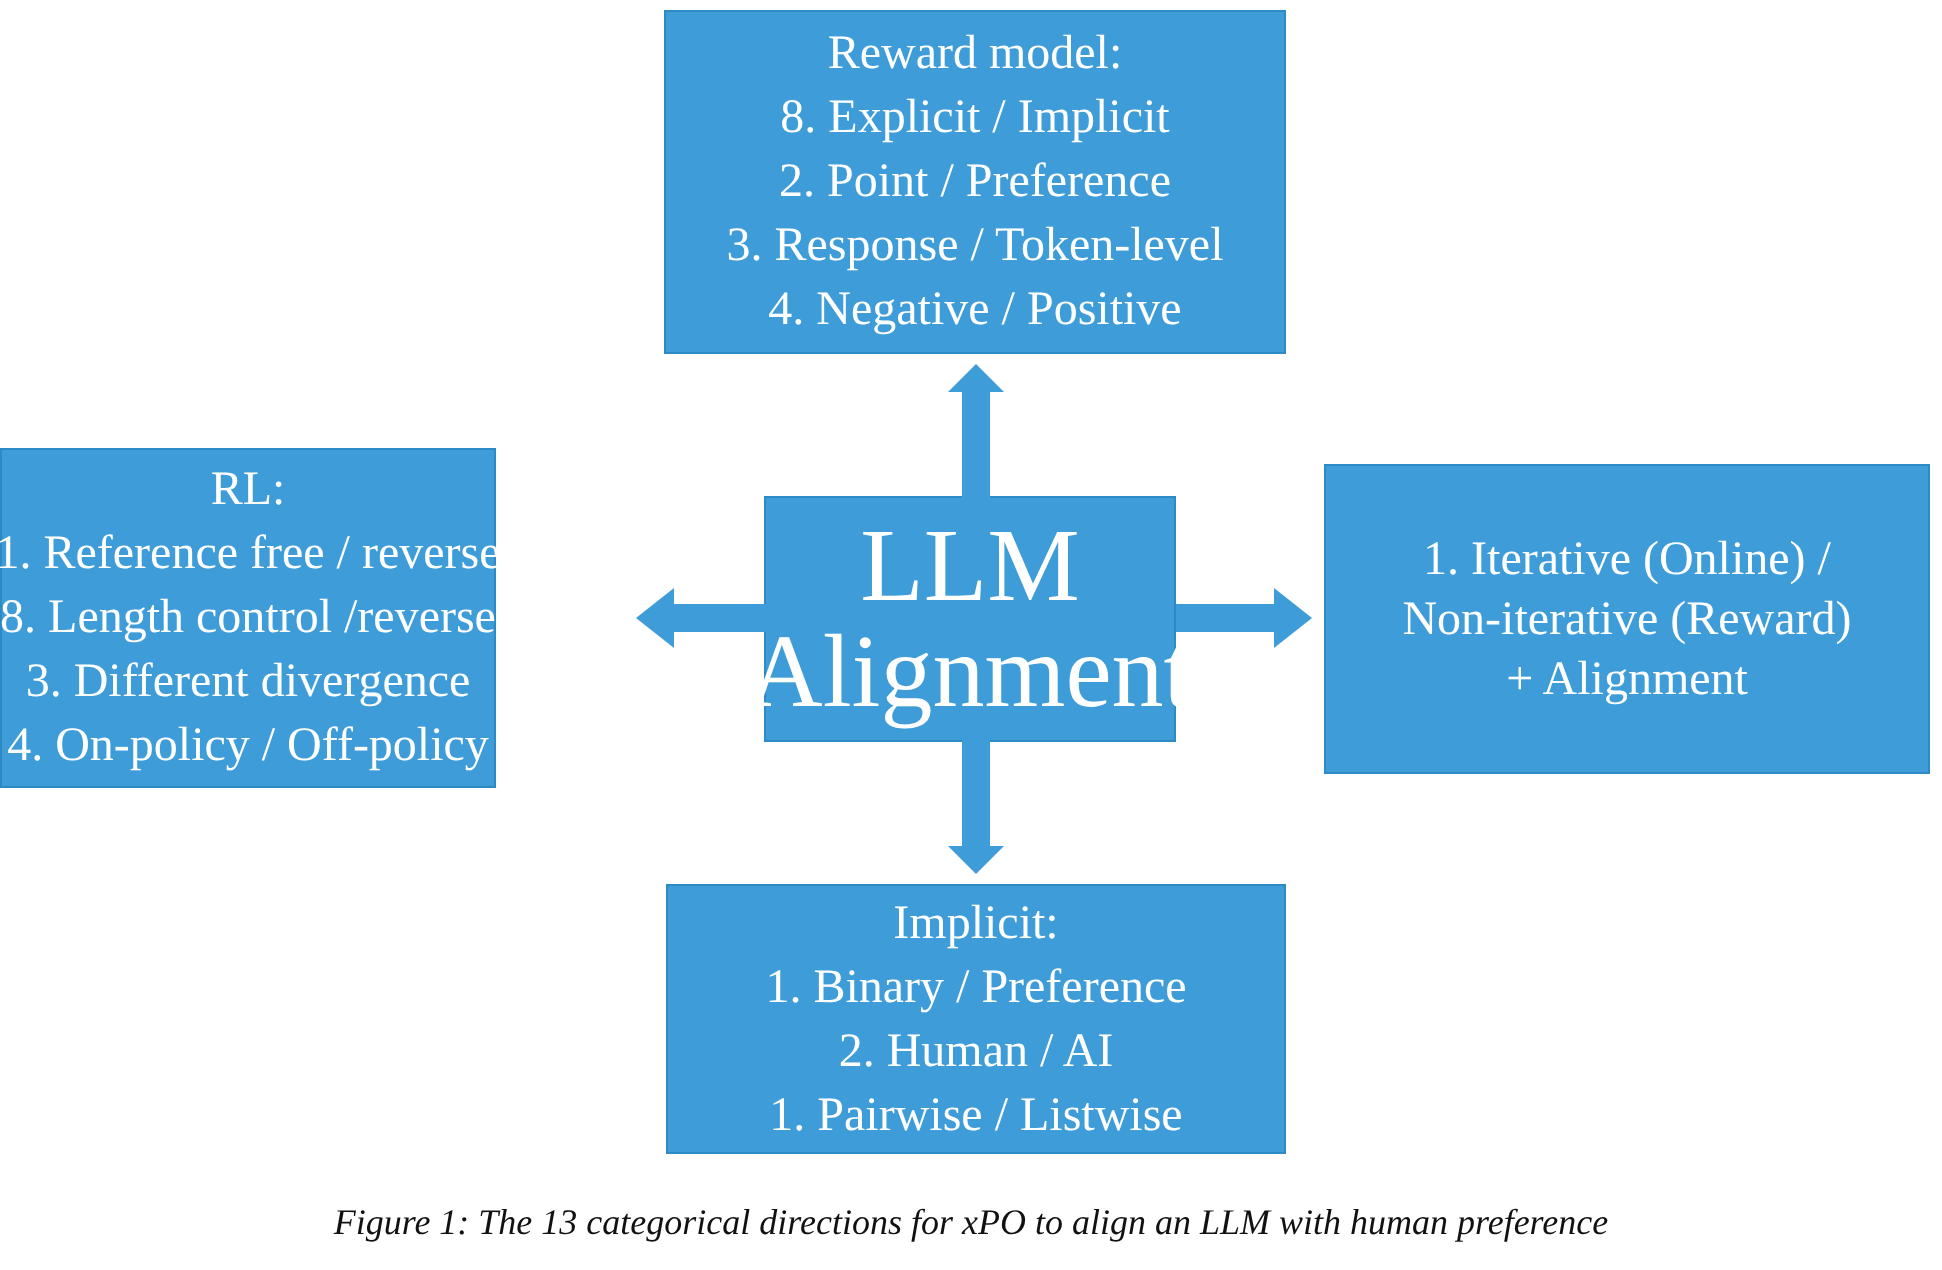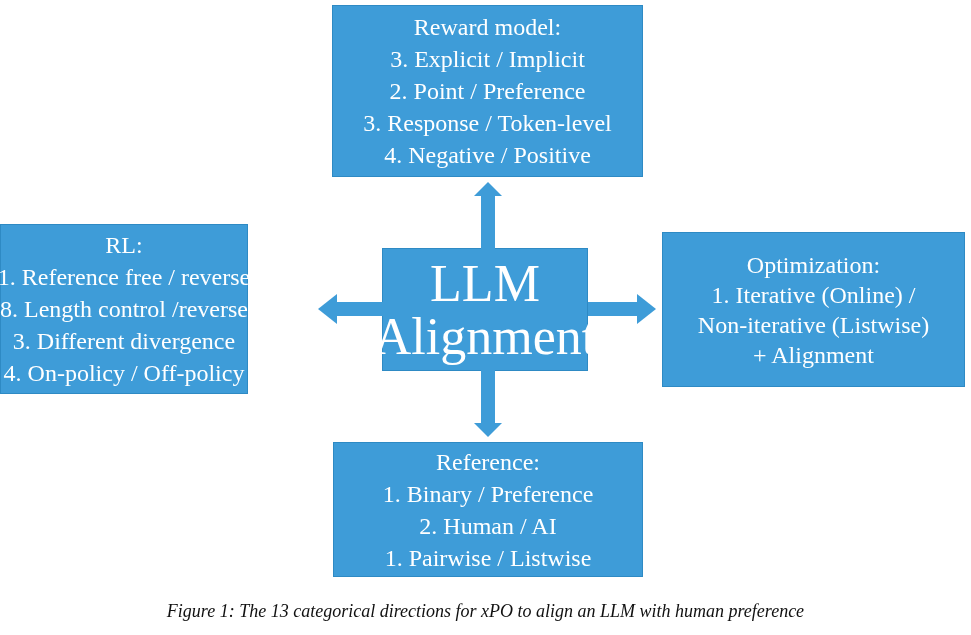--- a/index.html
+++ b/index.html
@@ -90,43 +90,42 @@
     font-style: italic;
   }
 </style>
 </head>
 <body>
 
 <div id="canvas">
 
   <div class="box side-box" id="reward-box">
     <span class="line">Reward model:</span>
-    <span class="line">3. Explicit / Implicit</span>
+    <span class="line">8. Explicit / Implicit</span>
     <span class="line">2. Point / Preference</span>
     <span class="line">3. Response / Token-level</span>
     <span class="line">4. Negative / Positive</span>
   </div>
 
   <div class="box side-box" id="rl-box">
     <span class="line">RL:</span>
     <span class="line">1. Reference free / reverse</span>
     <span class="line">8. Length control /reverse</span>
     <span class="line">3. Different divergence</span>
     <span class="line">4. On-policy / Off-policy</span>
   </div>
 
   <div class="box side-box" id="optimization-box">
-    <span class="line">Optimization:</span>
     <span class="line">1. Iterative (Online) /</span>
-    <span class="line">Non-iterative (Listwise)</span>
+    <span class="line">Non-iterative (Reward)</span>
     <span class="line">+ Alignment</span>
   </div>
 
   <div class="box side-box" id="feedbacks-box">
-    <span class="line">Reference:</span>
+    <span class="line">Implicit:</span>
     <span class="line">1. Binary / Preference</span>
     <span class="line">2. Human / AI</span>
     <span class="line">1. Pairwise / Listwise</span>
   </div>
 
   <div class="box" id="center-box">
     <span class="line">LLM</span>
     <span class="line">Alignment</span>
   </div>
 

